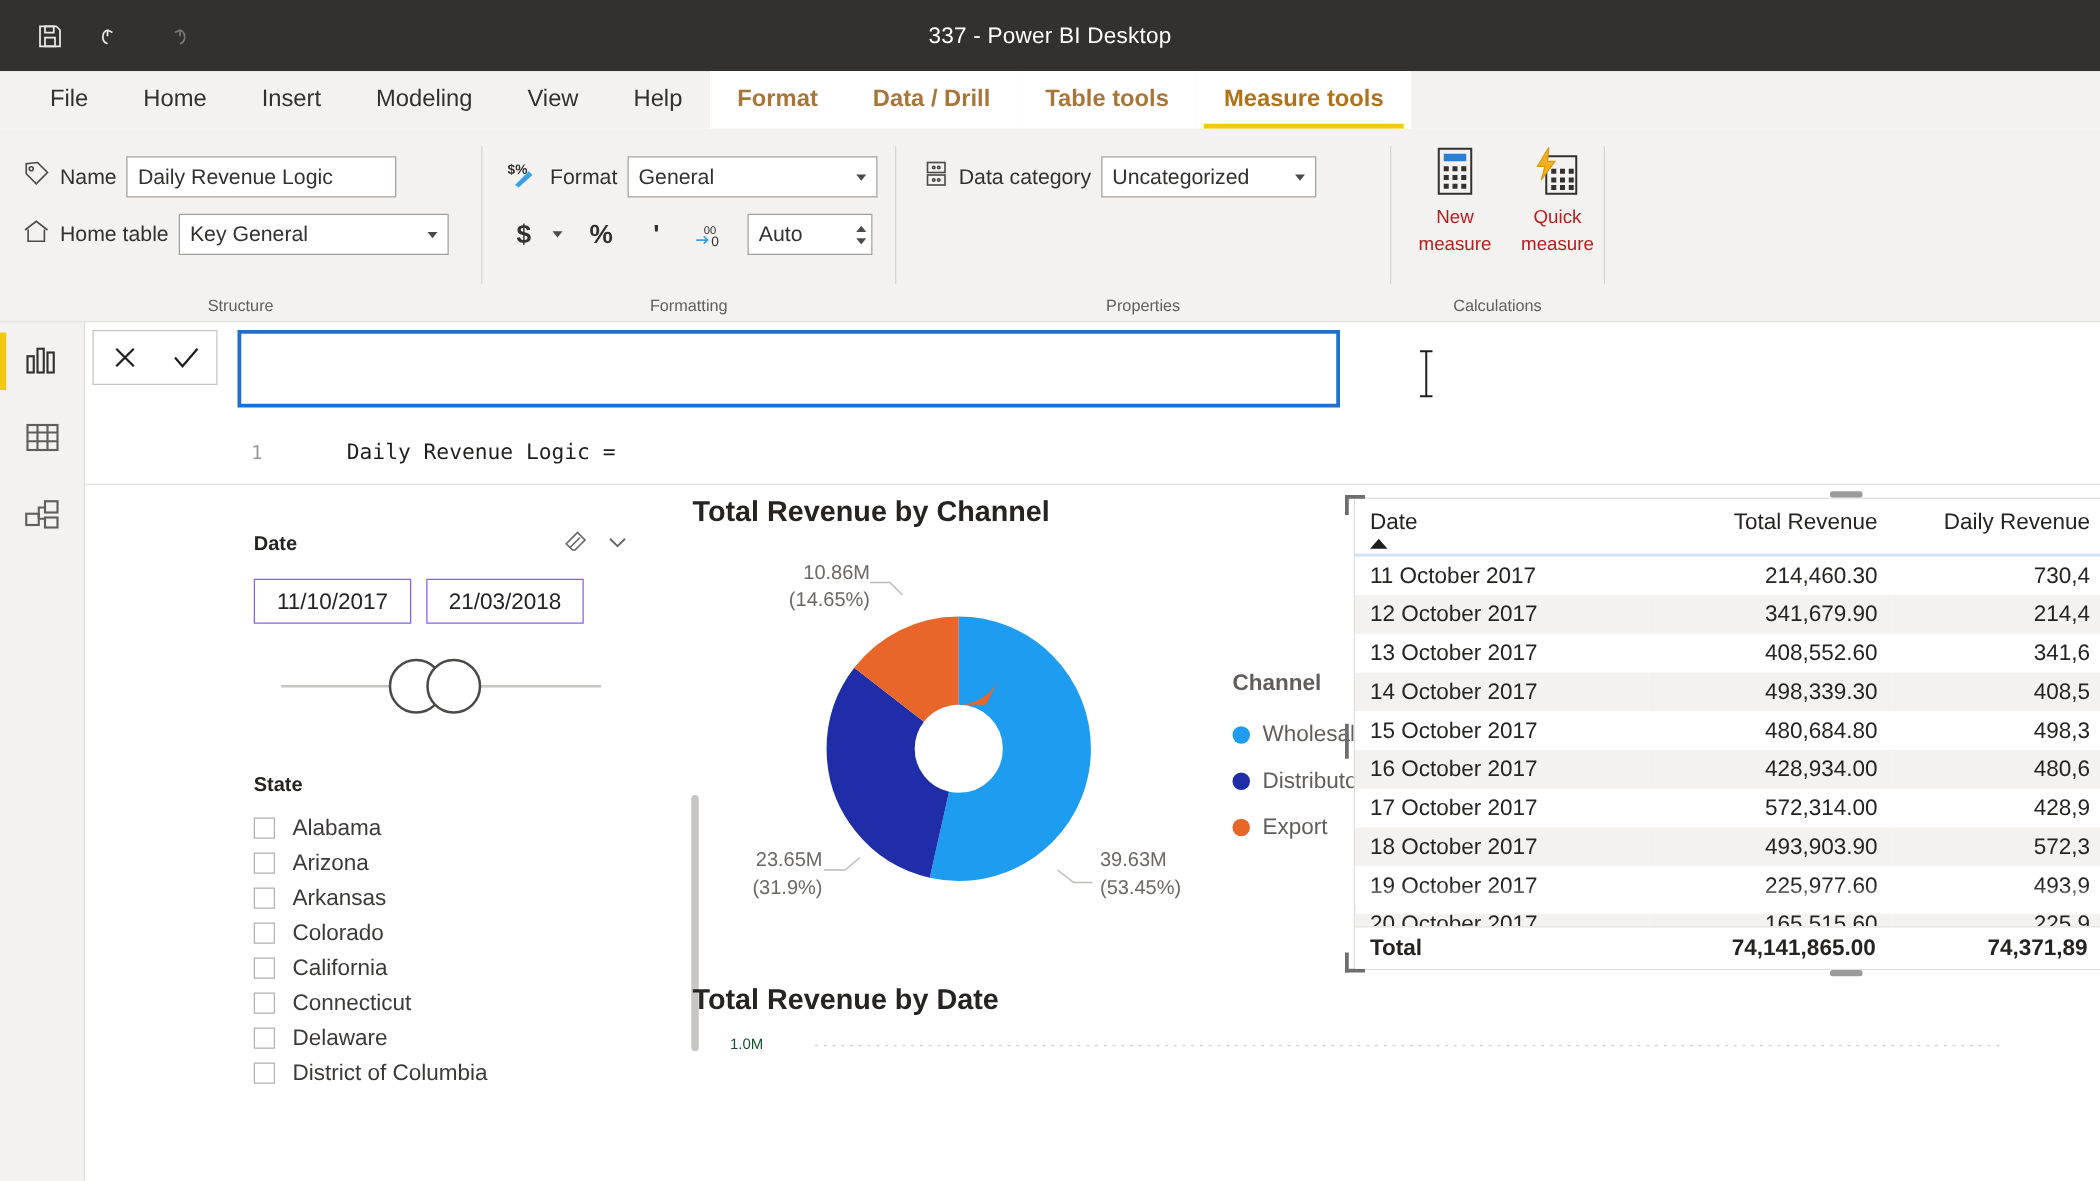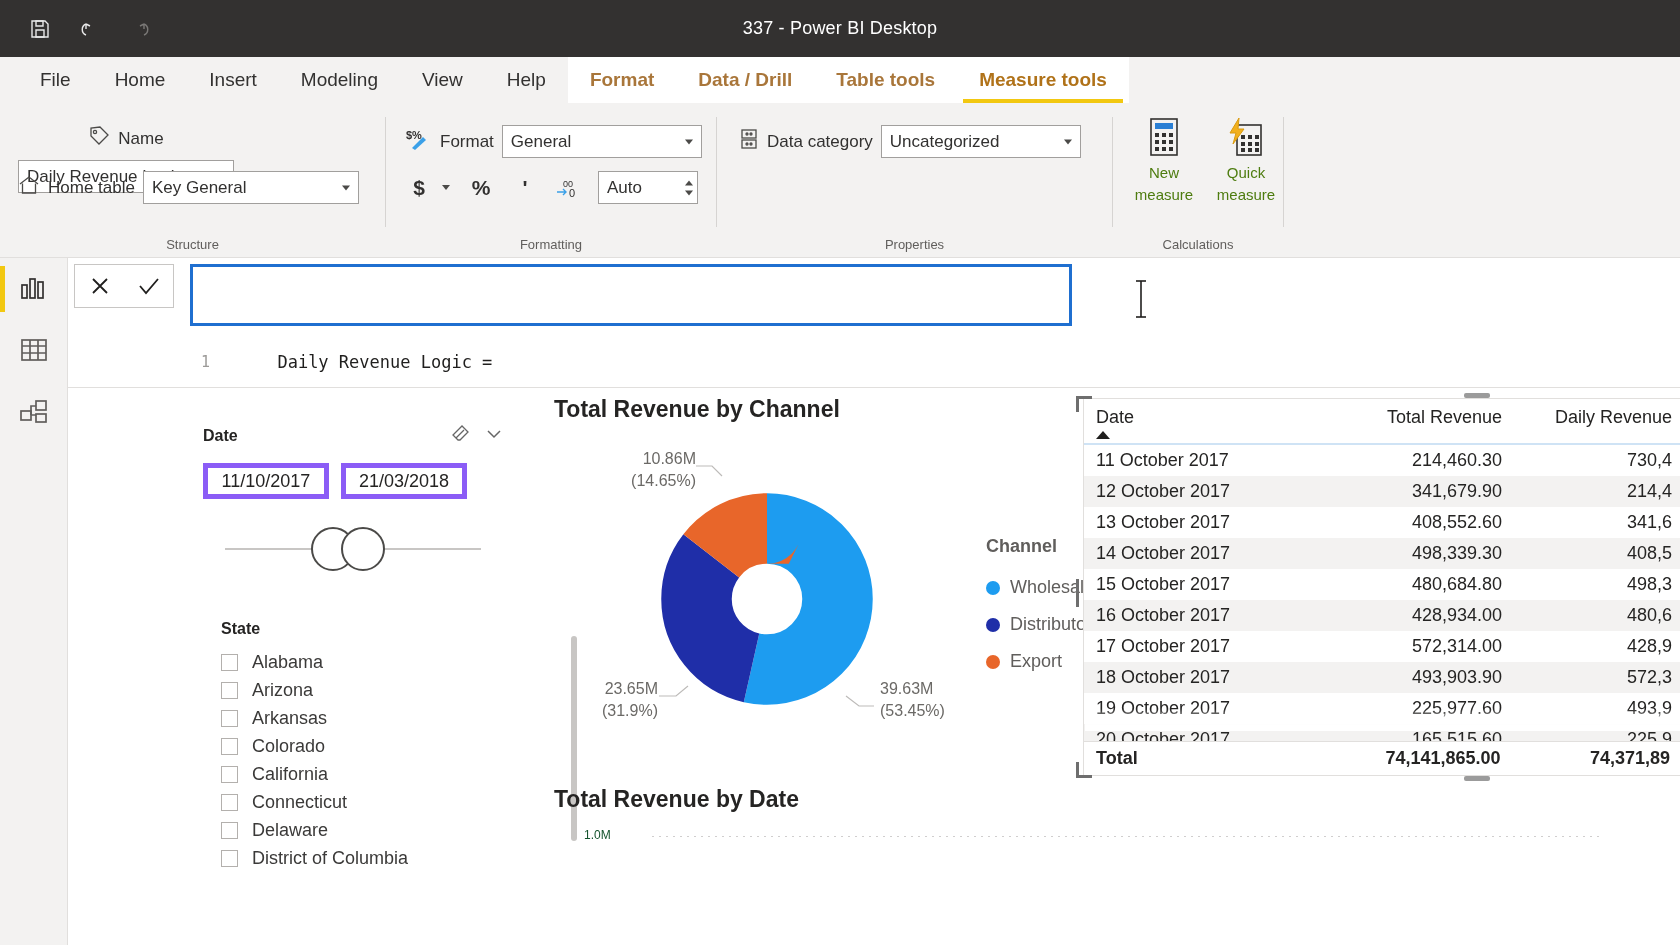--- a/index.html
+++ b/index.html
@@ -84,21 +84,21 @@
   .spinner {
     position: absolute; right: 4px; top: 50%; transform: translateY(-50%);
     display: flex; flex-direction: column; gap: 5px; color: #4b4a48;
   }
   .spin-up, .spin-dn { width: 0; height: 0; border-left: 4px solid transparent; border-right: 4px solid transparent; }
   .spin-up { border-bottom: 5px solid #4b4a48; }
   .spin-dn { border-top: 5px solid #4b4a48; }
 
   .bigbtn {
     width: 78px; display: flex; flex-direction: column; align-items: center; gap: 4px;
-    font-size: 15px; color: #4d7c0f; text-align: center; line-height: 1.15;
+    font-size: 15px; color: #b91c1c; text-align: center; line-height: 1.15;
   }
 
   
   .viewbar {
     position: absolute; top: 258px; left: 0; width: 68px; height: 687px;
     background: #f3f2f1; border-right: 1px solid #e1dfdd;
   }
   .viewbtn {
     position: relative; width: 68px; height: 62px;
     display: flex; align-items: center; justify-content: center;
@@ -158,35 +158,35 @@
     font-size: 76px; font-weight: bold; color: #3a3a3a; letter-spacing: -1px;
   }
 
   
   .slicer-date { position: absolute; left: 135px; top: 36px; width: 300px; }
   .slicer-title { font-size: 16px; font-weight: bold; color: #252423; }
   .slicer-head { display: flex; align-items: center; justify-content: space-between; }
   .slicer-head-icons { display: flex; align-items: center; gap: 14px; color: #666; }
   .date-inputs { display: flex; gap: 12px; margin-top: 16px; }
   .date-in {
-    border: 5px solid #8b5cf6; background: #fff; height: 36px; width: 126px;
+    border: 1px solid #8b5cf6; background: #fff; height: 36px; width: 126px;
     display: flex; align-items: center; justify-content: center;
     font-size: 18px; color: #252423;
   }
   .slider-wrap { position: relative; margin-top: 28px; height: 44px; }
   .slider-track {
     position: absolute; left: 22px; right: 22px; top: 21px; height: 2px; background: #c8c6c4;
   }
   .slider-handle {
     position: absolute; top: 0; width: 44px; height: 44px; border-radius: 50%;
     border: 2px solid #4b4a48; background: #ffffff;
   }
 
   
-  .slicer-state { position: absolute; left: 153px; top: 232px; width: 310px; }
+  .slicer-state { position: absolute; left: 135px; top: 232px; width: 310px; }
   .state-list { margin-top: 10px; }
   .state-item { display: flex; align-items: center; gap: 14px; height: 28px; }
   .chk {
     width: 17px; height: 17px; border: 1px solid #b3b0ad; background: #fff;
   }
   .state-label { font-size: 18px; color: #3b3a39; }
   .state-scroll {
     position: absolute; left: 350px; top: 16px; width: 6px; height: 205px;
     background: #c8c6c4; border-radius: 3px;
   }
@@ -290,21 +290,21 @@
   <div class="rtab">Help</div>
   <div class="rtab ctx">Format</div>
   <div class="rtab ctx">Data / Drill</div>
   <div class="rtab ctx">Table tools</div>
   <div class="rtab ctx active">Measure tools</div>
 </div>
 
 <div class="ribbon">
 
   <div class="rgroup" style="left:0; width:385px;">
-    <div class="field-row" style="position:absolute; left:18px; top:22px;flex-direction:column;">
+    <div class="field-row" style="position:absolute; left:18px; top:22px;">
       <div class="field-label">
         <span>
           <svg width="22" height="22" viewBox="0 0 22 22" fill="none" stroke="#4b4a48" stroke-width="1.3">
             <path d="M12 2 L20 10 L11 19 L3 11 L3 3 Z"></path>
               <circle cx="7" cy="7" r="1.6"></circle>
           </svg>
         </span>
         <span>Name</span>
       </div>
       <div class="txtbox" style="width:216px;">Daily Revenue Logic</div>
@@ -376,21 +376,21 @@
             <rect x="3" y="2" width="14" height="8"></rect>
               <rect x="3" y="12" width="14" height="8"></rect>
             <circle cx="8" cy="6" r="1"></circle>
               <circle cx="12" cy="6" r="1"></circle>
             <circle cx="8" cy="16" r="1"></circle>
               <circle cx="12" cy="16" r="1"></circle>
           </svg>
         </span>
         <span>Data category</span>
       </div>
-      <div class="txtbox combo" style="width:200px;">
+      <div class="txtbox combo" style="width:172px;">
         <span>Uncategorized</span>
         <span class="caret"></span>
       </div>
     </div>
     <div class="rgroup-label">Properties</div>
   </div>
   <div class="rgroup-sep" style="left:1112px;"></div>
 
   <div class="rgroup" style="left:1113px; width:170px;">
     <div style="position:absolute; left:12px; top:14px; display:flex; gap:4px;">

